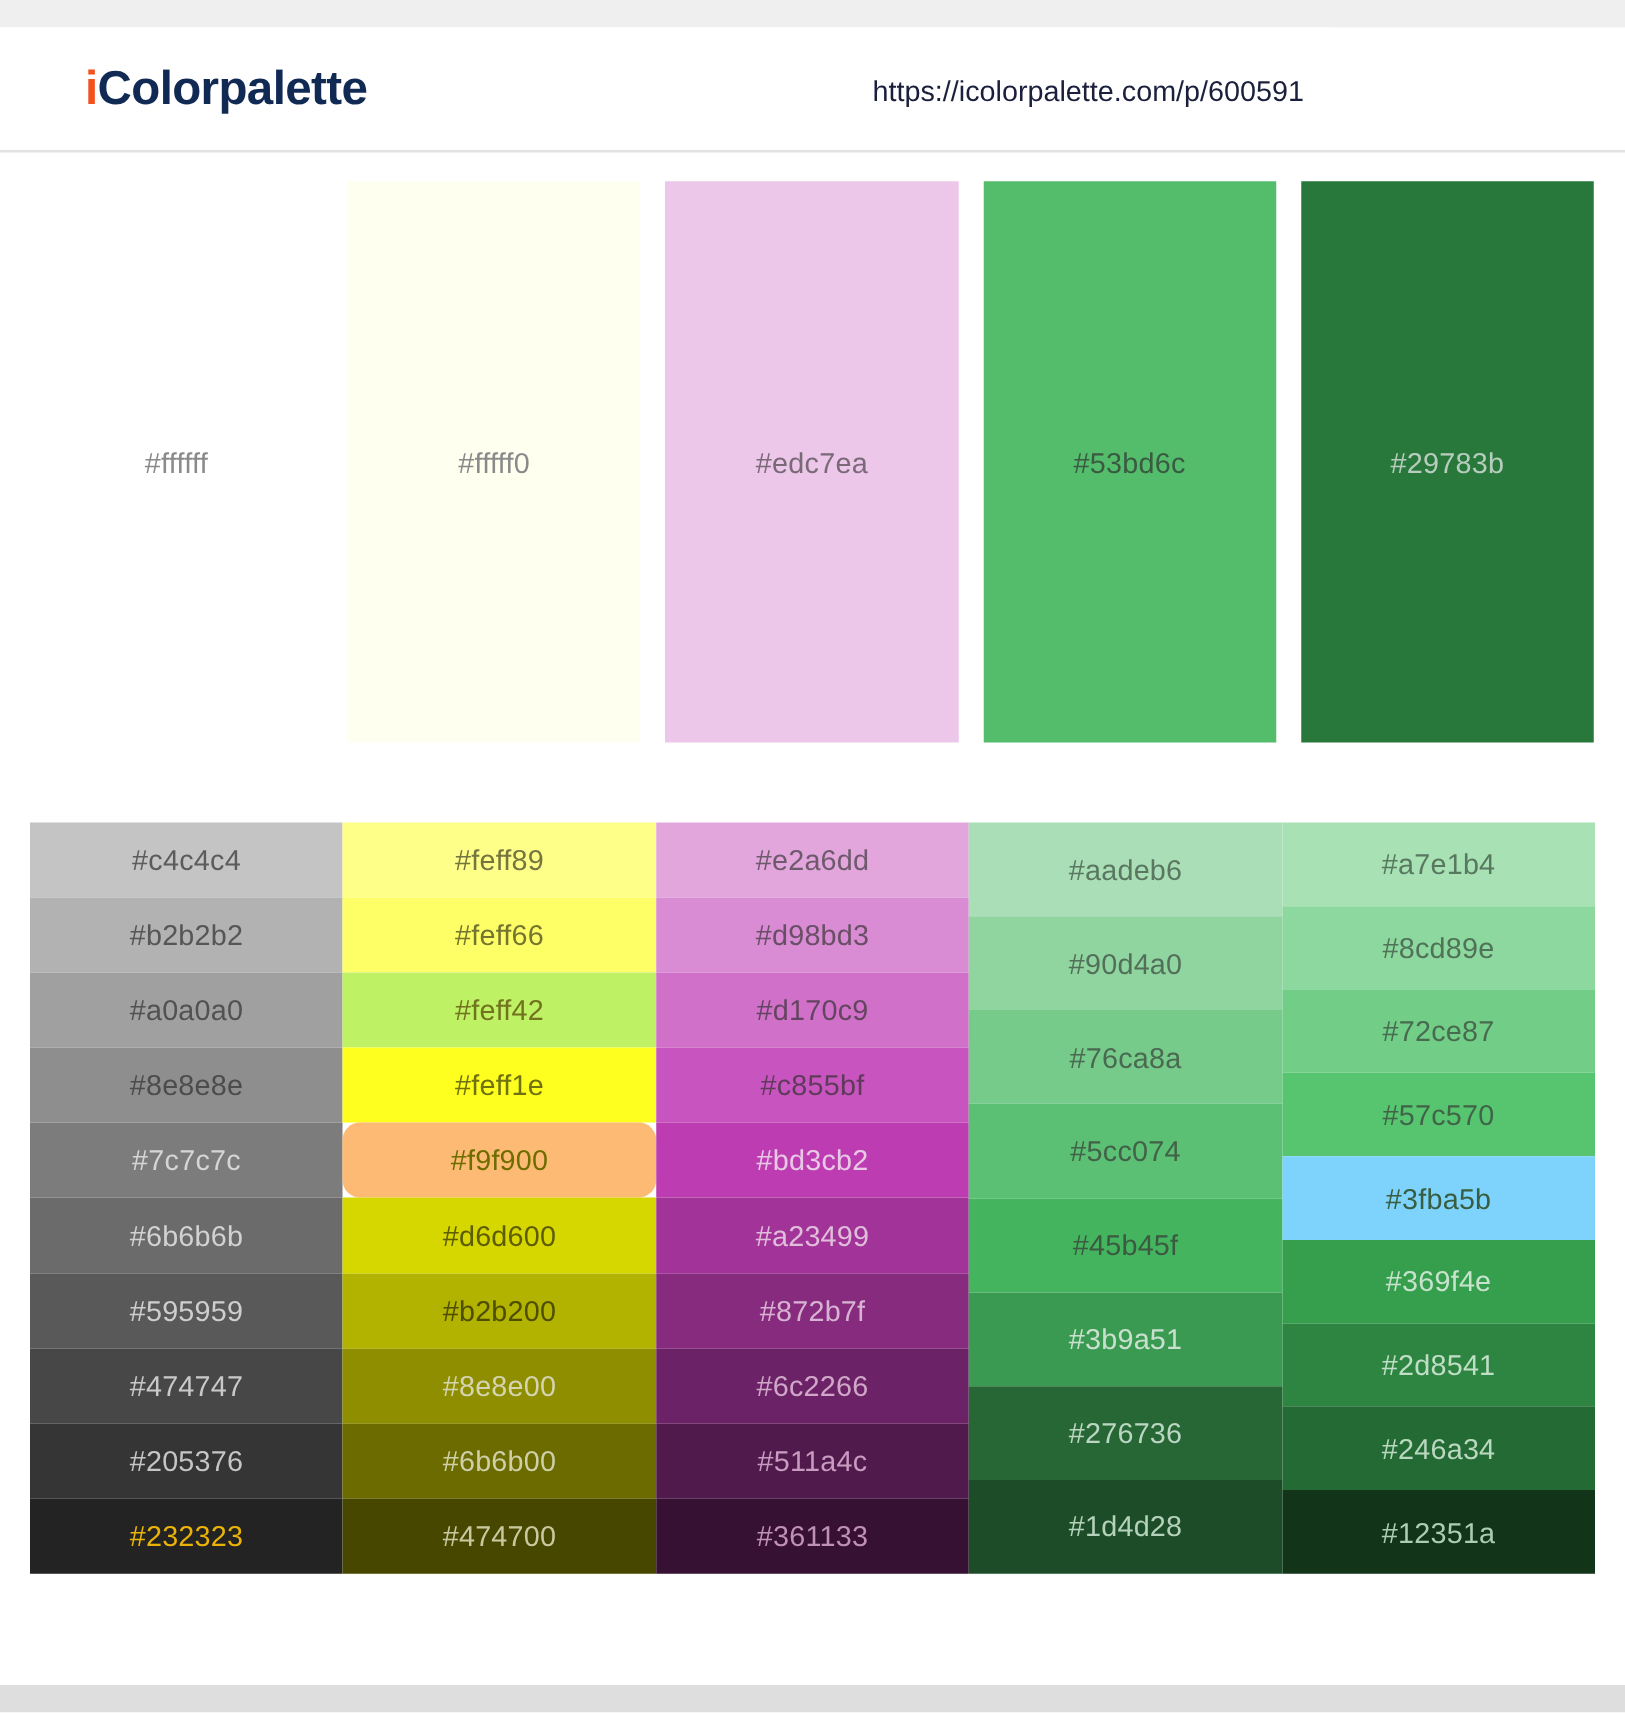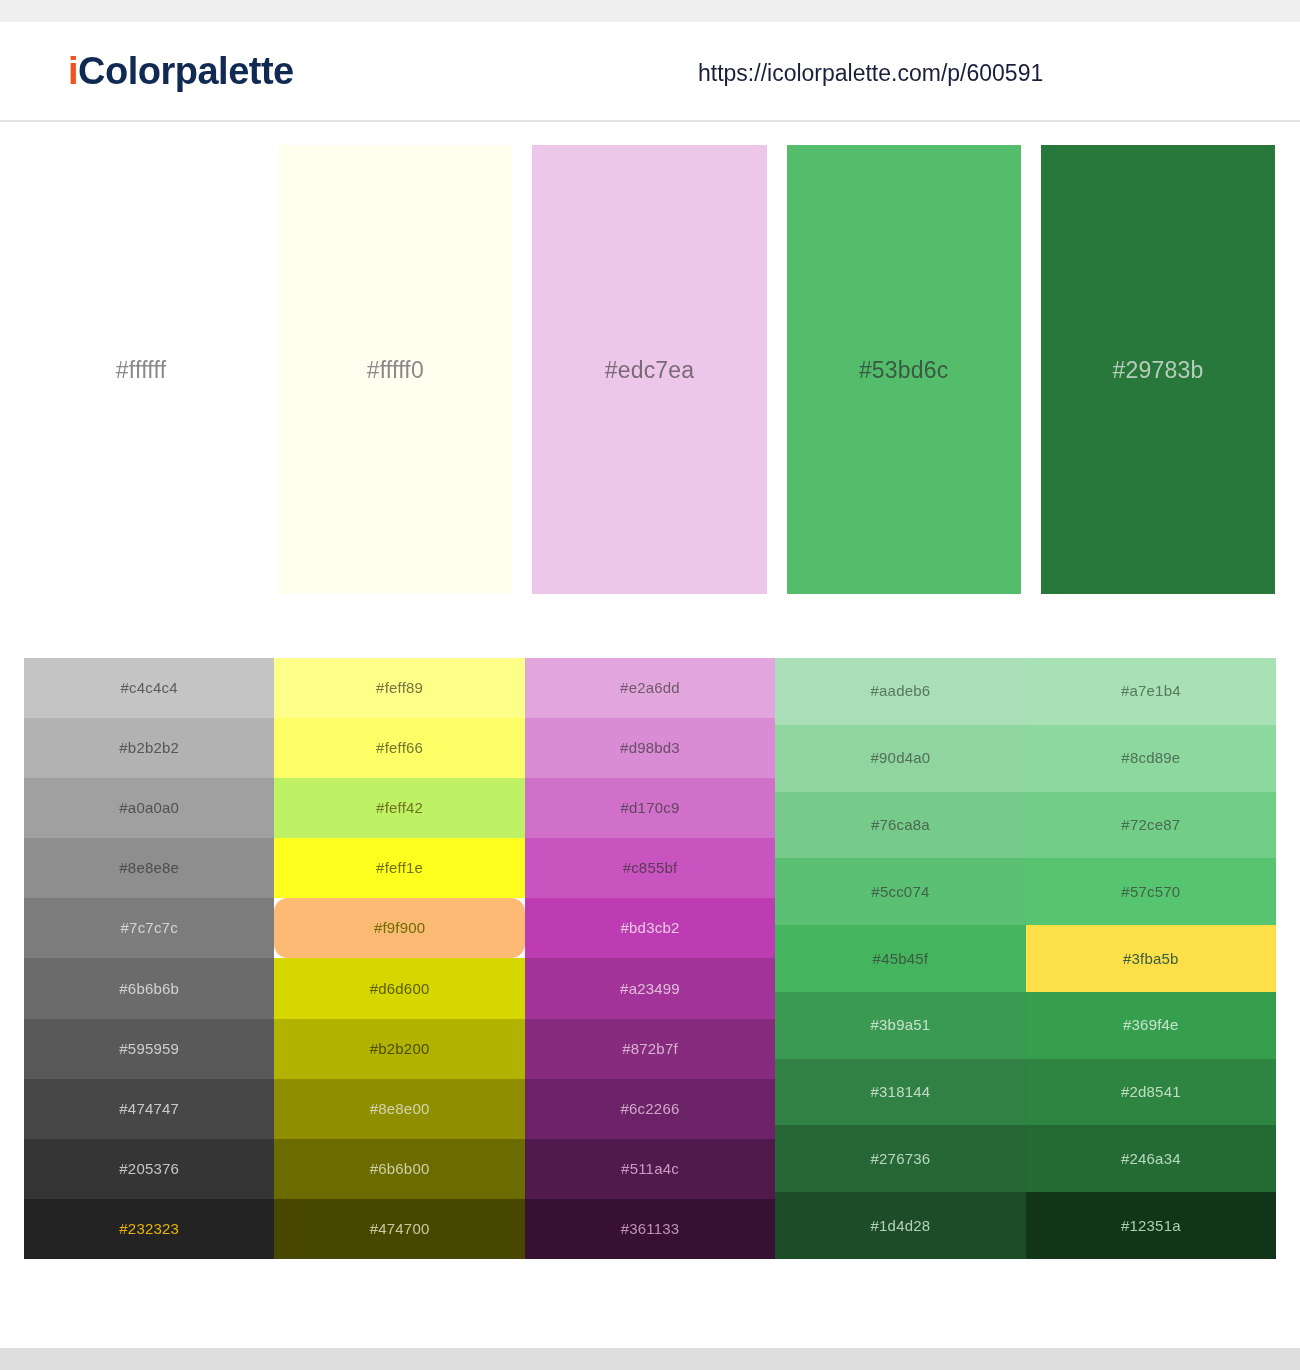--- a/index.html
+++ b/index.html
@@ -96,21 +96,21 @@
   .shade-col {
     flex: 1 1 0;
     display: flex;
     flex-direction: column;
   }
   .shade-cell {
     flex: 1 1 0;
     display: flex;
     align-items: center;
     justify-content: center;
-    font-size: 15px;
+    font-size: 23px;
     line-height: 22px;
     letter-spacing: 0.2px;
     white-space: nowrap;
   }
 
   
   .footer-strip {
     position: absolute;
     left: 0; top: 1348px;
     width: 1300px; height: 22px;
@@ -186,30 +186,29 @@
         <div class="shade-cell" style="background: rgb(81, 26, 76); color: rgb(200, 156, 192);">#511a4c</div>
         <div class="shade-cell" style="background: rgb(54, 17, 51); color: rgb(192, 145, 183);">#361133</div>
       </div>
       <div class="shade-col">
         <div class="shade-cell" style="background: rgb(170, 222, 182); color: rgb(90, 119, 97);">#aadeb6</div>
         <div class="shade-cell" style="background: rgb(144, 212, 160); color: rgb(82, 112, 89);">#90d4a0</div>
         <div class="shade-cell" style="background: rgb(118, 202, 138); color: rgb(74, 105, 81);">#76ca8a</div>
         <div class="shade-cell" style="background: rgb(92, 192, 116); color: rgb(66, 97, 73);">#5cc074</div>
         <div class="shade-cell" style="background: rgb(69, 180, 95); color: rgb(59, 90, 65);">#45b45f</div>
         <div class="shade-cell" style="background: rgb(59, 154, 81); color: rgb(201, 224, 206);">#3b9a51</div>
-        <div class="shade-cell" style="background: rgb(49, 129, 68); color: rgb(194, 219, 200);">#318144</div>
         <div class="shade-cell" style="background: rgb(39, 103, 54); color: rgb(187, 214, 193);">#276736</div>
         <div class="shade-cell" style="background: rgb(29, 77, 40); color: rgb(180, 209, 187);">#1d4d28</div>
       </div>
       <div class="shade-col">
         <div class="shade-cell" style="background: rgb(167, 225, 180); color: rgb(88, 121, 96);">#a7e1b4</div>
         <div class="shade-cell" style="background: rgb(140, 216, 158); color: rgb(80, 114, 88);">#8cd89e</div>
         <div class="shade-cell" style="background: rgb(114, 206, 135); color: rgb(72, 107, 80);">#72ce87</div>
         <div class="shade-cell" style="background: rgb(87, 197, 112); color: rgb(64, 100, 72);">#57c570</div>
-        <div class="shade-cell" style="background: #fde047; color: rgb(56, 93, 64);">#3fba5b</div>
+        <div class="shade-cell" style="background: #7dd3fc; color: rgb(56, 93, 64);">#3fba5b</div>
         <div class="shade-cell" style="background: rgb(54, 159, 78); color: rgb(199, 226, 205);">#369f4e</div>
         <div class="shade-cell" style="background: rgb(45, 133, 65); color: rgb(192, 221, 198);">#2d8541</div>
         <div class="shade-cell" style="background: rgb(36, 106, 52); color: rgb(185, 216, 191);">#246a34</div>
         <div class="shade-cell" style="background: rgb(18, 53, 26); color: rgb(171, 206, 178);">#12351a</div>
       </div>
     </div>
 
   <div class="footer-strip"></div>
 
 </div>

